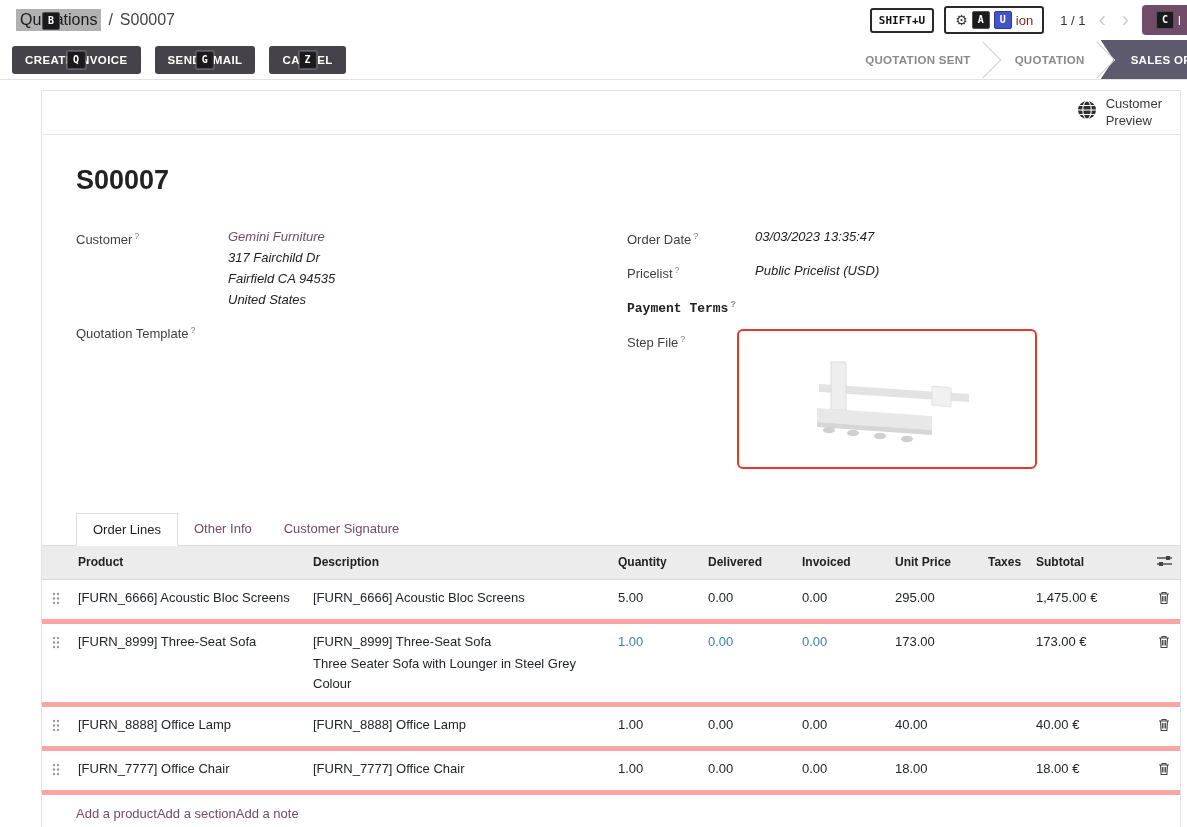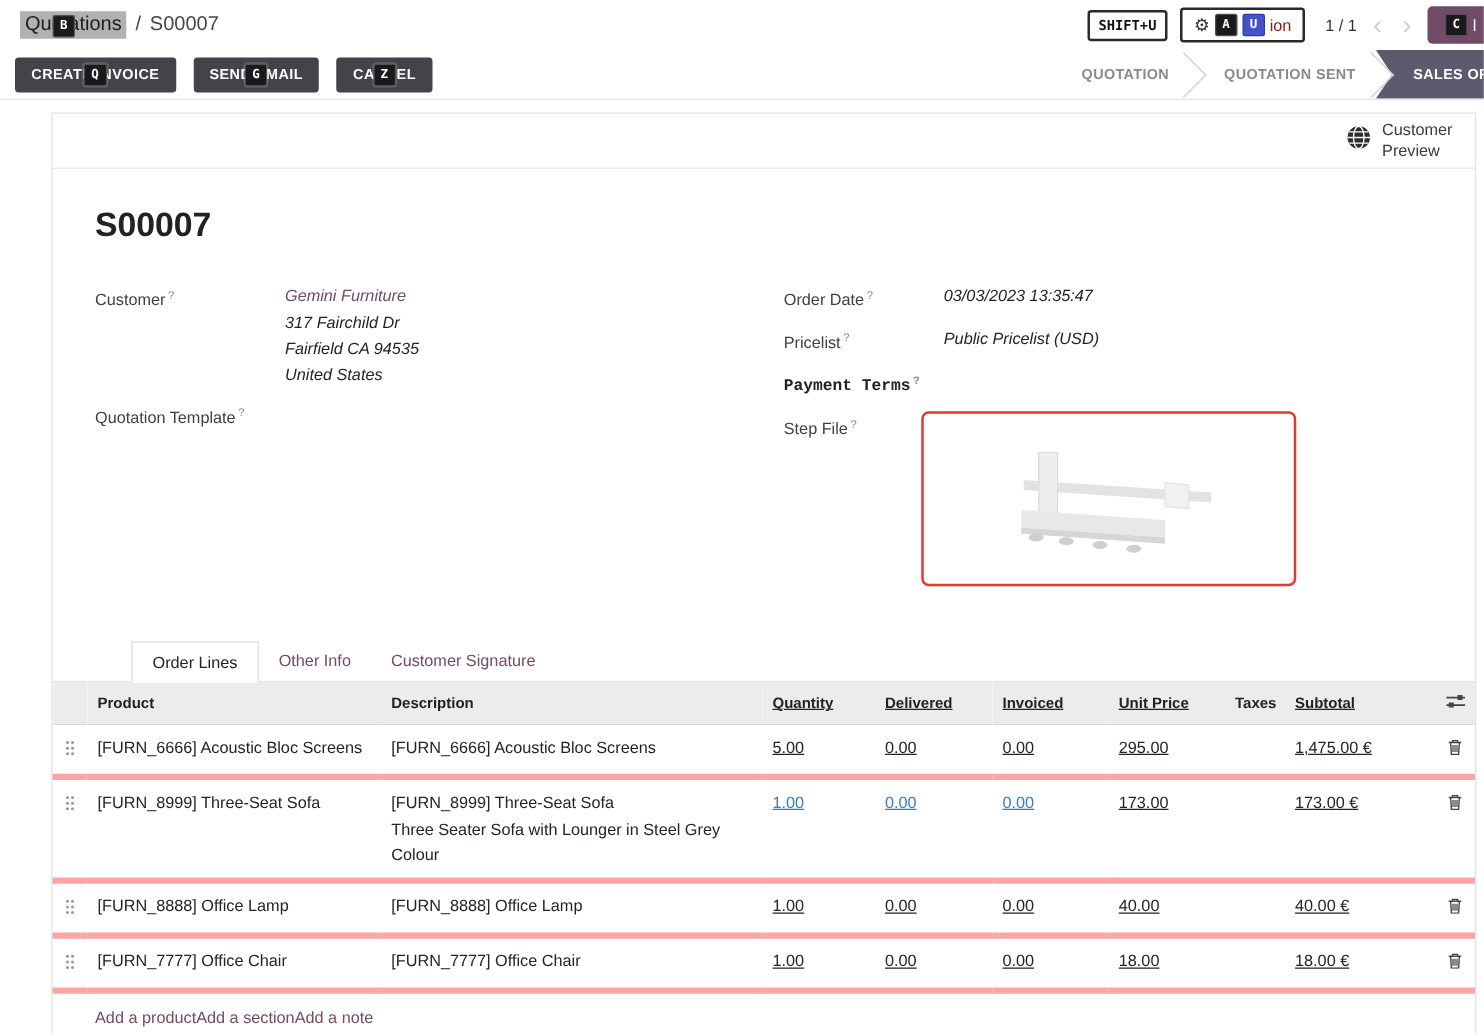--- a/index.html
+++ b/index.html
@@ -86,30 +86,30 @@
   .field-value { color:#222; line-height:21px; min-height:21px;font-style:italic; }
   .customer-link { color:#714B67; text-decoration:none; display:inline-block; }
   .empty-field { min-width:180px; min-height:21px; }
   .stepfile-box {
     width:300px; height:140px; border:2px solid #e5392c; border-radius:6px;
     display:flex; align-items:center; justify-content:center; margin-left:-18px; background:#fff;
   }
 
   .tabs { display:flex; margin:34px -34px 0; padding:0 34px; border-bottom:1px solid #dcdcdc; }
   .tab { padding:8px 16px; color:#714B67; cursor:pointer; font-size:13px; white-space:nowrap; }
-  .tab.active { color:#222; border:1px solid #dcdcdc; border-bottom:1px solid #fff; margin-bottom:-1px; background:#fff; cursor:default;margin-left:29px; }
+  .tab.active { color:#222; border:1px solid #dcdcdc; border-bottom:1px solid #fff; margin-bottom:-1px; background:#fff; cursor:default; }
 
   
   .lines-table { width:100%; border-collapse:collapse; table-layout:fixed; }
   .lines-table thead th {
     background:#ececec; font-weight:bold; color:#222; padding:9px 8px; font-size:12px;
     border-bottom:1px solid #d9d9d9; text-align:left; overflow:hidden; white-space:nowrap;
   }
   .lines-table td { padding:8px; border-bottom:5px solid #fca5a5; vertical-align:top; line-height:20px; overflow:hidden; }
-  .th-num, .c-num { text-align:left;text-decoration:underline; }
+  .th-num, .c-num { text-align:left; }
   .dirty { color:#3a7dbd; }
   .c-handle { color:#999; text-align:center !important; padding-top:11px !important; cursor:grab; }
   .c-trash { text-align:center !important; cursor:pointer; padding-top:10px !important; }
   .desc2 { margin-top:2px; }
   .th-icon { text-align:center !important; cursor:pointer; }
 
   .table-links { padding:11px 34px 0; display:flex; }
   .table-links a { color:#714B67; text-decoration:none; font-size:13px; cursor:pointer; }
 
   .summary-row { display:flex; justify-content:space-between; padding:28px 14px 18px 40px; align-items:flex-start; }
@@ -155,22 +155,22 @@
       <span>SEND EMAIL</span>
       <span class="kb-hint hint-overlay">G</span>
     </button>
     <button class="btn-dark">
       <span>CANCEL</span>
       <span class="kb-hint hint-overlay">Z</span>
     </button>
   </div>
 
   <div class="statusbar">
+    <div class="status-step">QUOTATION SENT</div>
     <div class="status-step">QUOTATION</div>
-    <div class="status-step">QUOTATION SENT</div>
     <div class="status-step active">SALES ORDER</div>
   </div>
 </div>
 
 <main class="sheet">
 
   <div class="sheet-topstrip">
     <div class="customer-preview">
       <span>
         <svg width="20" height="20" viewBox="0 0 20 20">

